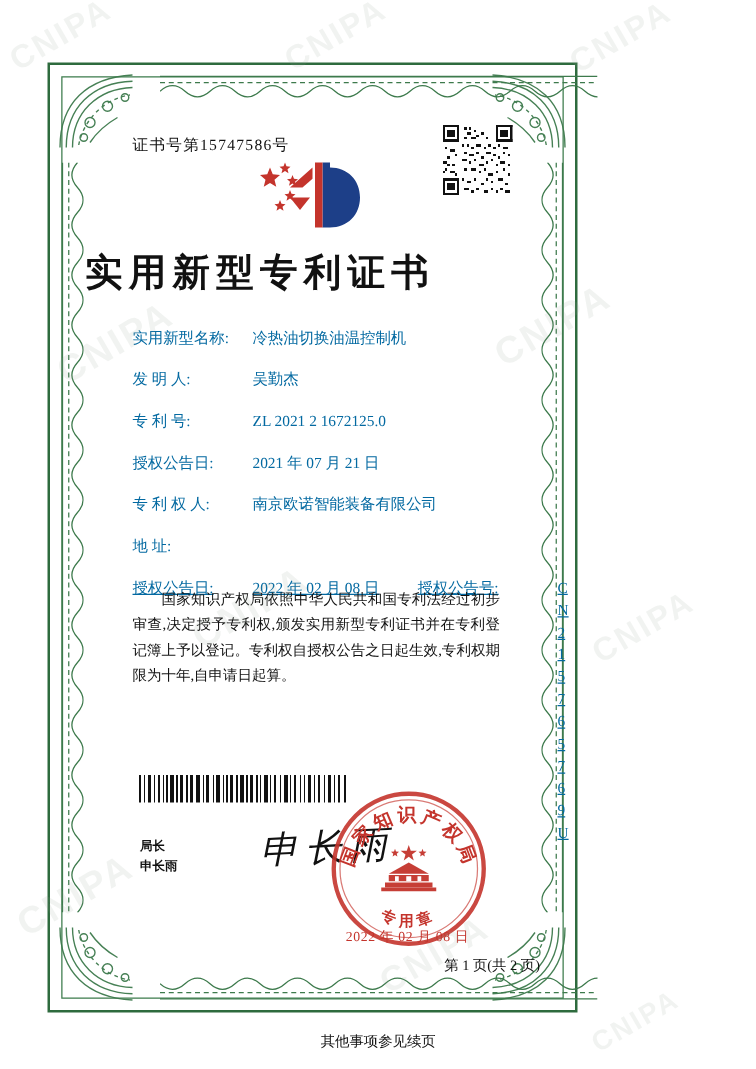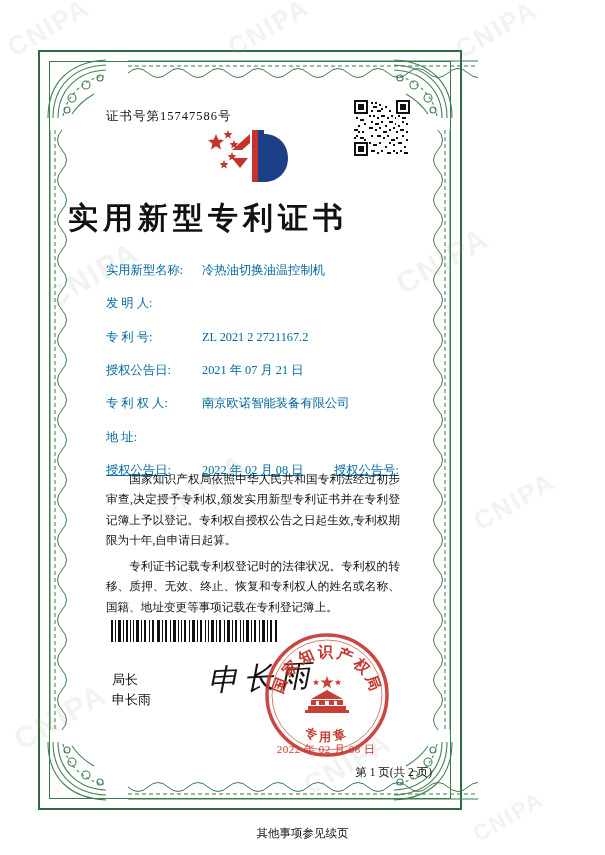--- a/index.html
+++ b/index.html
@@ -183,23 +183,24 @@
     left: 42px;
     top: 540px;
     width: 168px;
     height: 22px;
   }
 
   .signature-block {
     position: absolute;
     left: 44px;
     top: 590px;
-    font-size: 13px;
+    font-size: 10px;
     line-height: 1.55;
     color: #111;
+    font-weight: bold;
   }
 
   .handwriting {
     position: absolute;
     left: 140px;
     top: 578px;
     font-size: 30px;
     font-style: italic;
     font-family: "Liberation Serif", "DejaVu Serif", serif;
     color: #111;
@@ -463,50 +464,51 @@
 
     <div class="title">实用新型专利证书</div>
 
     <div class="fields">
       <div class="field-row">
         <div class="field-label">实用新型名称:</div>
         <div class="field-value">冷热油切换油温控制机</div>
       </div>
       <div class="field-row">
         <div class="field-label">发 明 人:</div>
+        <div class="field-value">吴勤杰</div>
       </div>
       <div class="field-row">
         <div class="field-label">专 利 号:</div>
-        <div class="field-value">ZL 2021 2 2721167.2</div>
+        <div class="field-value">ZL 2021 2 1672125.0</div>
       </div>
       <div class="field-row">
         <div class="field-label">授权公告日:</div>
         <div class="field-value">2021 年 07 月 21 日</div>
       </div>
       <div class="field-row">
         <div class="field-label">专 利 权 人:</div>
         <div class="field-value">南京欧诺智能装备有限公司</div>
       </div>
       <div class="field-row">
         <div class="field-label">地        址:</div>
       </div>
       <div class="field-row row-dual">
         <div class="half-a">
           <div class="field-label">授权公告日:</div>
           <div class="field-value">2022 年 02 月 08 日</div>
         </div>
         <div class="half-b">
           <div class="field-label">授权公告号:</div>
+          <div class="field-value">CN 215765769 U</div>
         </div>
       </div>
     </div>
 
     <div class="paragraphs">
       <p>国家知识产权局依照中华人民共和国专利法经过初步审查,决定授予专利权,颁发实用新型专利证书并在专利登记簿上予以登记。专利权自授权公告之日起生效,专利权期限为十年,自申请日起算。</p>
-      <p>专利证书记载专利权登记时的法律状况。专利权的转移、质押、无效、终止、恢复和专利权人的姓名或名称、国籍、地址变更等事项记载在专利登记簿上。</p>
     </div>
 
     <svg class="barcode" viewBox="0 0 168 22" preserveAspectRatio="none" shape-rendering="crispEdges">
       <rect width="168" height="22" fill="#ffffff"></rect>
       <g fill="#111111">
         <rect x="1" y="0" width="2" height="22"></rect>
           <rect x="5" y="0" width="1" height="22"></rect>
         <rect x="8" y="0" width="3" height="22"></rect>
           <rect x="13" y="0" width="1" height="22"></rect>
         <rect x="16" y="0" width="2" height="22"></rect>

